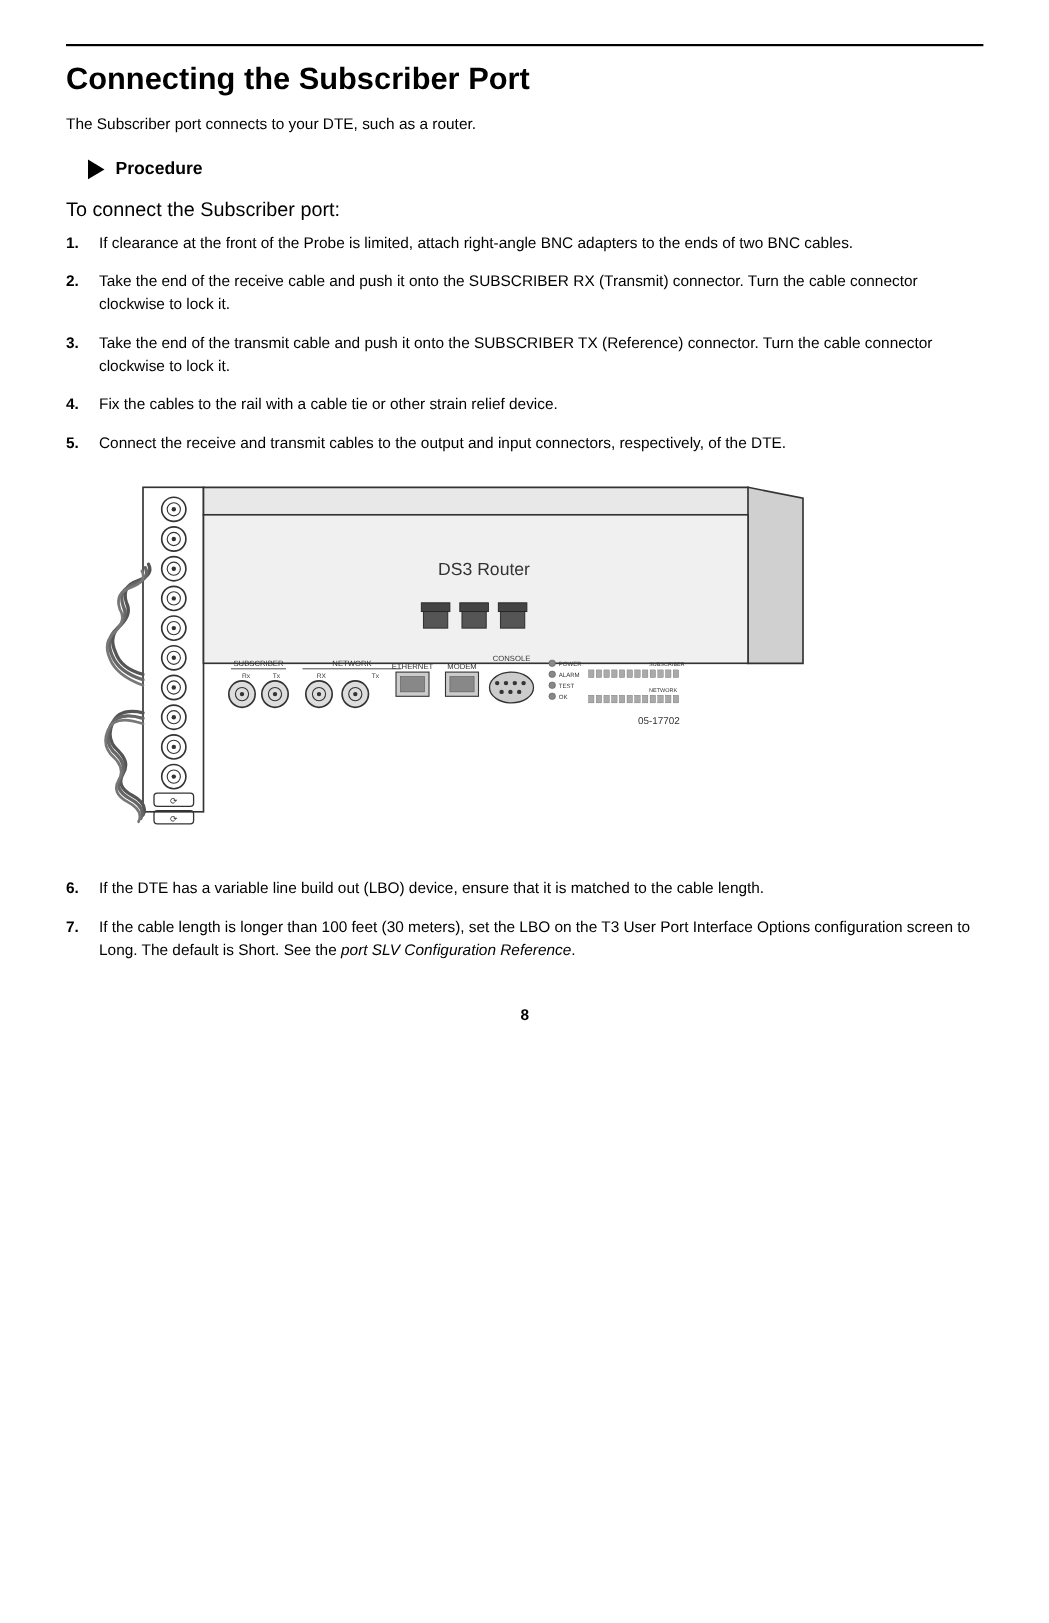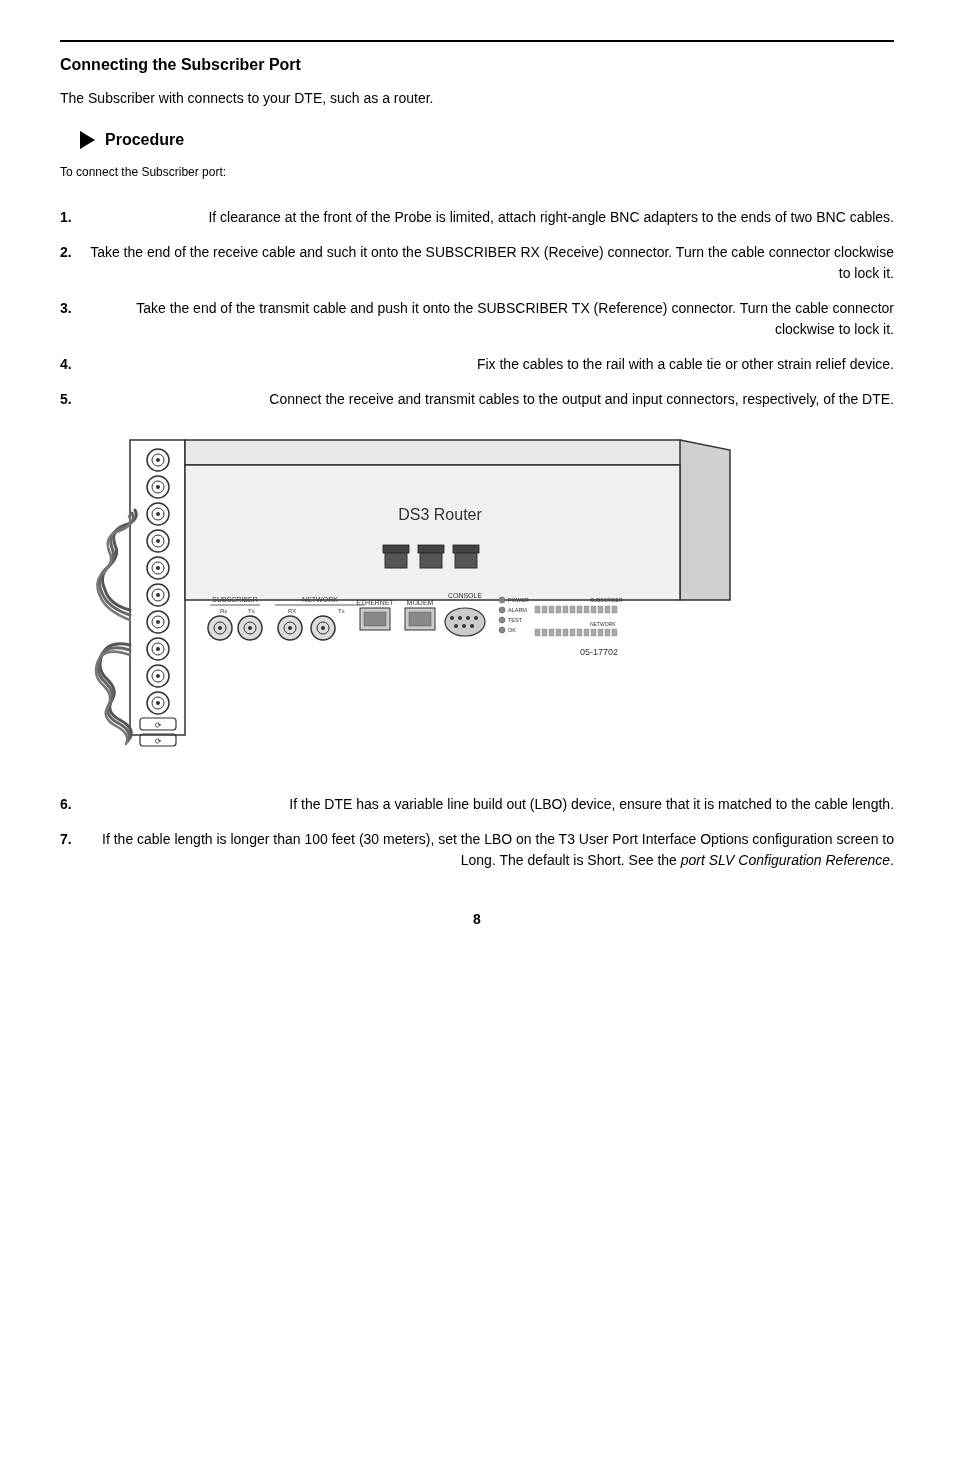--- a/index.html
+++ b/index.html
@@ -10,21 +10,21 @@
       color: #000;
       width: 954px;
       min-height: 1475px;
       padding: 40px 60px 60px 60px;
     }
     .page-content {
       max-width: 834px;
       margin: 0 auto;
     }
     h1 {
-      font-size: 16px;
+      font-size: 28px;
       font-weight: bold;
       margin-bottom: 14px;
       border-top: 2px solid #000;
       padding-top: 14px;
     }
     .intro-text {
       font-size: 14px;
       margin-bottom: 22px;
       line-height: 1.5;
     }
@@ -41,43 +41,42 @@
       border-top: 9px solid transparent;
       border-bottom: 9px solid transparent;
       border-left: 15px solid #000;
       display: inline-block;
     }
     .procedure-title {
       font-size: 16px;
       font-weight: bold;
     }
     .sub-intro {
-      font-size: 12px;
-      margin-bottom: 26px;
+      font-size: 18px;
+      margin-bottom: 6px;
       line-height: 1.5;
     }
     .steps-list {
       list-style: none;
       padding: 0;
       margin: 0 0 20px 0;
     }
     .steps-list li {
       display: flex;
       gap: 10px;
       margin-bottom: 14px;
       line-height: 1.5;
       font-size: 14px;
     }
     .steps-list li .step-num {
       font-weight: bold;
       min-width: 20px;
     }
     .steps-list li .step-text {
       flex: 1;
-      text-align: right;
     }
     .diagram-container {
       margin: 20px 0 24px 30px;
       position: relative;
       width: 680px;
       height: 340px;
     }
     .diagram-svg {
       width: 100%;
       height: 100%;
@@ -87,37 +86,37 @@
       margin-top: 40px;
       font-size: 14px;
       font-weight: bold;
     }
   </style>
 </head>
 <body>
 
 <div class="page-content">
   <h1>Connecting the Subscriber Port</h1>
-  <p class="intro-text">The Subscriber with connects to your DTE, such as a router.</p>
+  <p class="intro-text">The Subscriber port connects to your DTE, such as a router.</p>
 
   <div class="procedure-header">
     <span class="procedure-triangle"></span>
     <span class="procedure-title">Procedure</span>
   </div>
 
   <p class="sub-intro">To connect the Subscriber port:</p>
 
   <ol class="steps-list">
     <li>
       <span class="step-num">1.</span>
       <span class="step-text">If clearance at the front of the Probe is limited, attach right-angle BNC adapters to the ends of two BNC cables.</span>
     </li>
     <li>
       <span class="step-num">2.</span>
-      <span class="step-text">Take the end of the receive cable and such it onto the SUBSCRIBER RX (Receive) connector. Turn the cable connector clockwise to lock it.</span>
+      <span class="step-text">Take the end of the receive cable and push it onto the SUBSCRIBER RX (Transmit) connector. Turn the cable connector clockwise to lock it.</span>
     </li>
     <li>
       <span class="step-num">3.</span>
       <span class="step-text">Take the end of the transmit cable and push it onto the SUBSCRIBER TX (Reference) connector. Turn the cable connector clockwise to lock it.</span>
     </li>
     <li>
       <span class="step-num">4.</span>
       <span class="step-text">Fix the cables to the rail with a cable tie or other strain relief device.</span>
     </li>
     <li>

